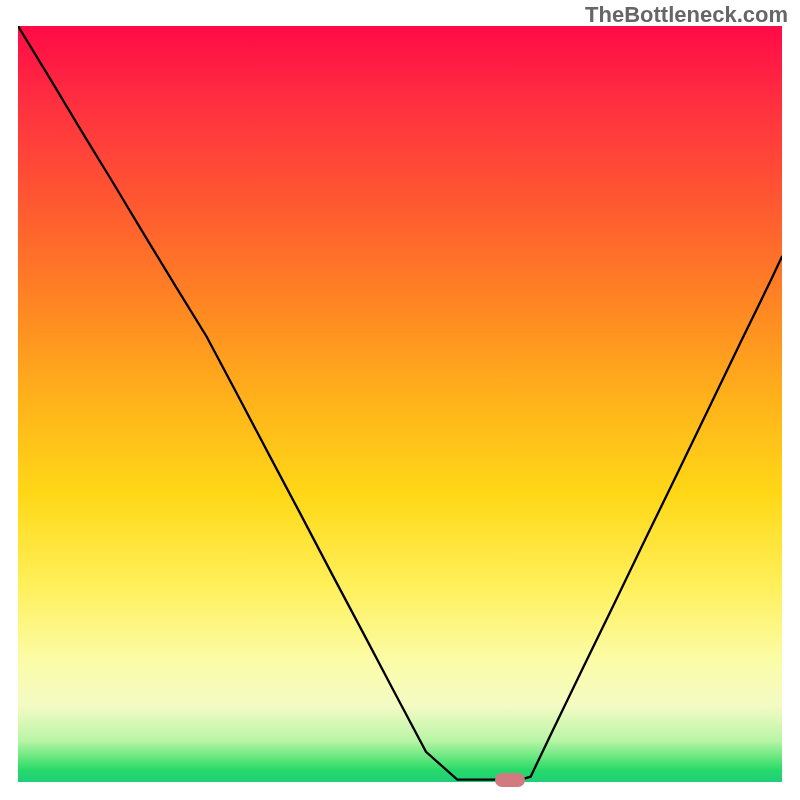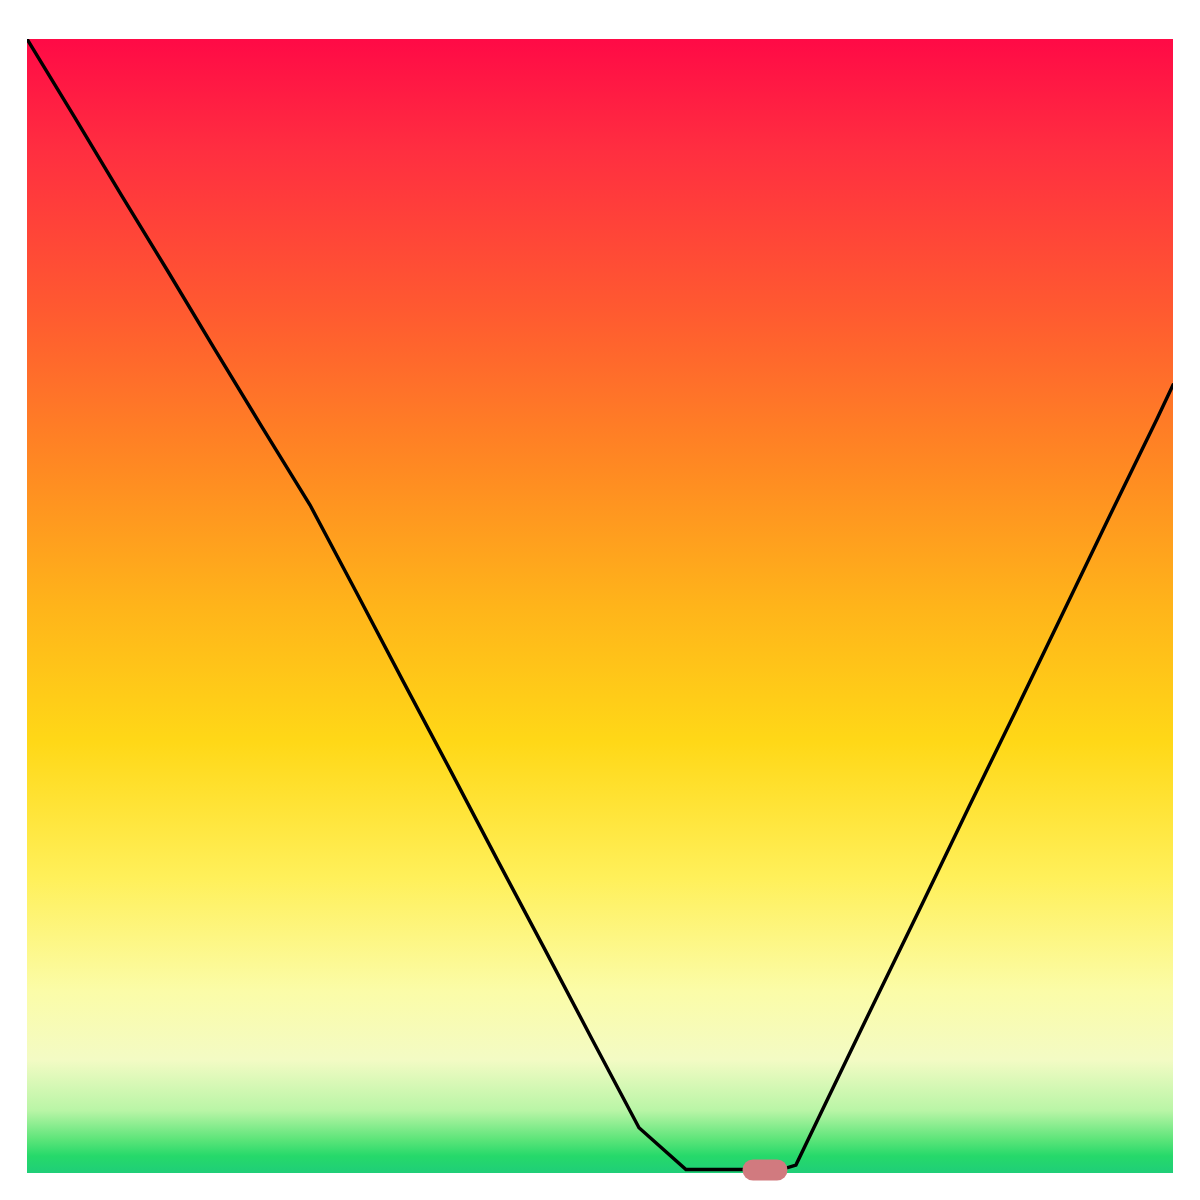--- a/index.html
+++ b/index.html
@@ -64,20 +64,21 @@
     border-radius: 8px;
     background: #d17a7f;
     transform: translate(-50%, -50%);
   }
 </style>
 </head>
 <body>
 
 <div class="chart-container">
 
+  <div class="watermark">TheBottleneck.com</div>
 
   <div class="plot-area">
     <div class="gradient-bg"></div>
     <svg class="curve-svg" viewBox="0 0 764 756" preserveAspectRatio="none">
       <path id="curve-path" class="curve" d="M0.0 0.0 L31.3 51.4 L62.6 103.6 L94.0 155.0 L125.3 207.1 L156.6 258.6 L188.7 310.7 L220.0 369.7 L251.4 429.4 L282.7 488.4 L314.0 548.1 L345.3 607.1 L376.7 666.8 L408.0 725.8 L439.3 753.7 L470.6 753.7 L481.3 753.7 L502.7 753.7 L512.6 750.7 L534.0 706.1 L565.4 641.1 L596.7 576.8 L628.0 511.8 L659.3 447.6 L690.7 382.5 L722.0 317.5 L753.3 253.3 L764.0 230.6"></path>
     </svg>
     <div id="marker" class="marker" style="left: 492.016px; top: 753.732px; background: rgb(209, 122, 127);"></div>
   </div>
 
 </div>

